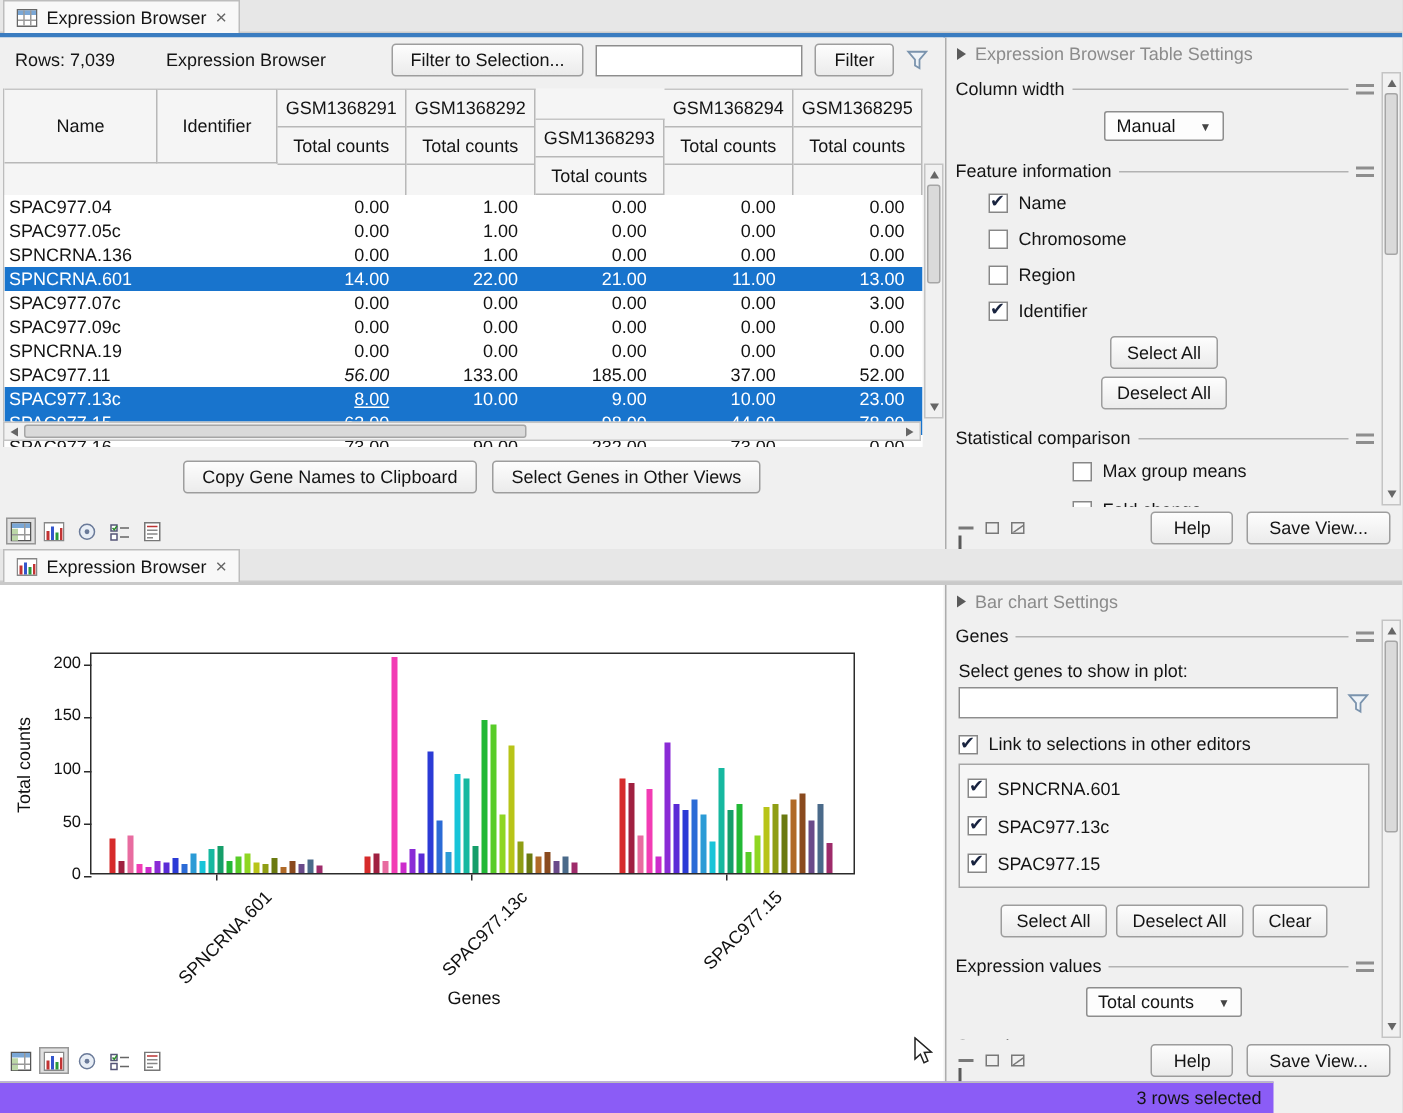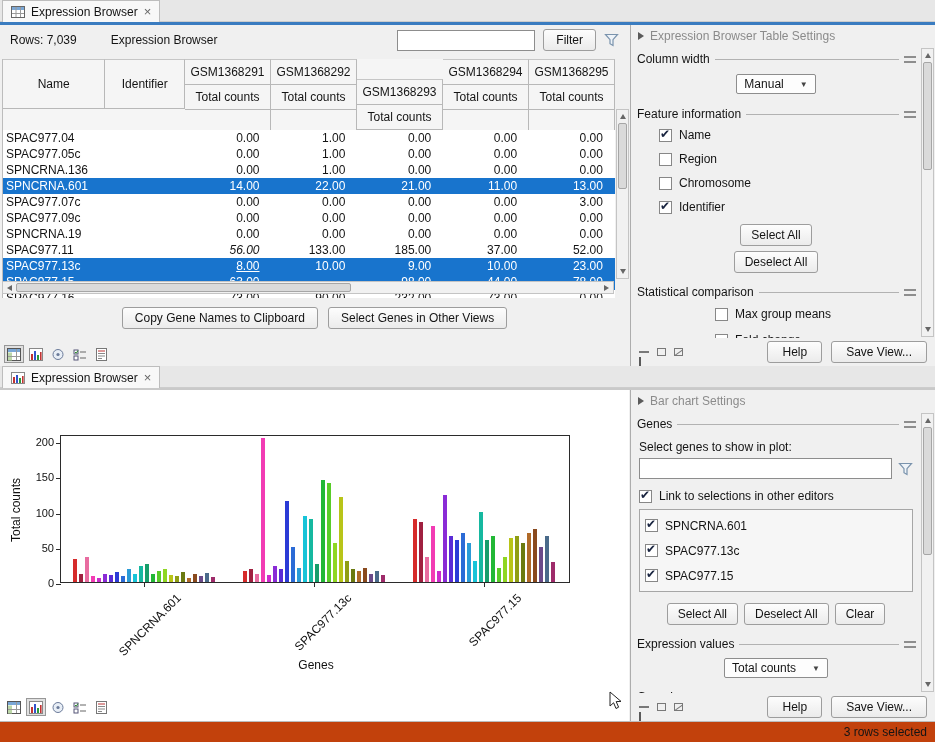--- a/index.html
+++ b/index.html
@@ -12,21 +12,21 @@
   .tab{position:absolute;left:2px;top:0;height:22px;display:flex;align-items:center;gap:6px;
        padding:0 8px;background:#f8f8f8;border:1px solid #bdbdbd;border-bottom:none;}
   .tab-close{color:#666;font-size:13px;line-height:10px;cursor:default;}
   .accent{position:absolute;left:0;width:100%;}
   .accent.blue{height:3px;background:#3a7cc0;}
   .accent.gray{height:2px;background:#c9c9c9;}
 
   
   #top-sec{position:absolute;left:0;top:0;width:935px;height:366px;}
   #bot-sec{position:absolute;left:0;top:366px;width:935px;height:355px;}
-  #statusbar{position:absolute;left:0;top:721px;width:935px;height:21px;background:#c2410c;
+  #statusbar{position:absolute;left:0;top:721px;width:849px;height:21px;background:#8b5cf6;
              border-top:1px solid #bcbcbc;display:flex;align-items:center;justify-content:flex-end;padding:0 8px;}
 
   #tview{position:absolute;left:0;top:25px;width:629px;height:341px;background:#f0f0f0;}
   #tsettings{position:absolute;left:630px;top:25px;width:305px;height:341px;background:#f0f0f0;border-left:1px solid #adadad;}
   #bview{position:absolute;left:0;top:24px;width:629px;height:331px;background:#ffffff;}
   #bsettings{position:absolute;left:630px;top:24px;width:305px;height:331px;background:#f0f0f0;border-left:1px solid #adadad;}
 
   
   .toolbar{position:absolute;left:0;top:0;width:629px;height:30px;display:flex;align-items:center;gap:8px;padding:0 10px;}
   .tb-title{margin-left:26px;}
@@ -132,20 +132,21 @@
         <span class="tab-close">×</span>
       </div>
     </div>
     <div class="accent blue" style="top:22px;"></div>
 
     <div id="tview">
       <div class="toolbar">
         <span>Rows: 7,039</span>
         <span class="tb-title">Expression Browser</span>
         <span class="spacer"></span>
+        <button class="btn">Filter to Selection...</button>
         <input class="tinput" style="width: 138px;" value="">
         <button class="btn">Filter</button>
         <svg width="15" height="14" viewBox="0 0 15 14">
             <path d="M1.5 1.5 h12 l-4.5 5.2 v5.8 l-3 -1.8 v-4 z" fill="#eef3f8" stroke="#7a93ad" stroke-width="1.2"></path>
           </svg>
       </div>
 
       <div class="tbl">
         <div class="thead">
           <div class="hcell" style="width:103px;">Name</div>
@@ -364,25 +365,25 @@
           <span>Feature information</span>
           <span class="sec-line"></span>
             <span class="sec-collapse"></span>
         </div>
         <div class="chk-row">
           <span class="checkbox checked"></span>
           <span>Name</span>
         </div>
         <div class="chk-row">
           <span class="checkbox"></span>
-          <span>Region</span>
+          <span>Chromosome</span>
         </div>
         <div class="chk-row">
           <span class="checkbox"></span>
-          <span>Chromosome</span>
+          <span>Region</span>
         </div>
         <div class="chk-row">
           <span class="checkbox checked"></span>
           <span>Identifier</span>
         </div>
         <div class="stack-btns">
           <button class="btn small">Select All</button>
           <button class="btn small">Deselect All</button>
         </div>
 

